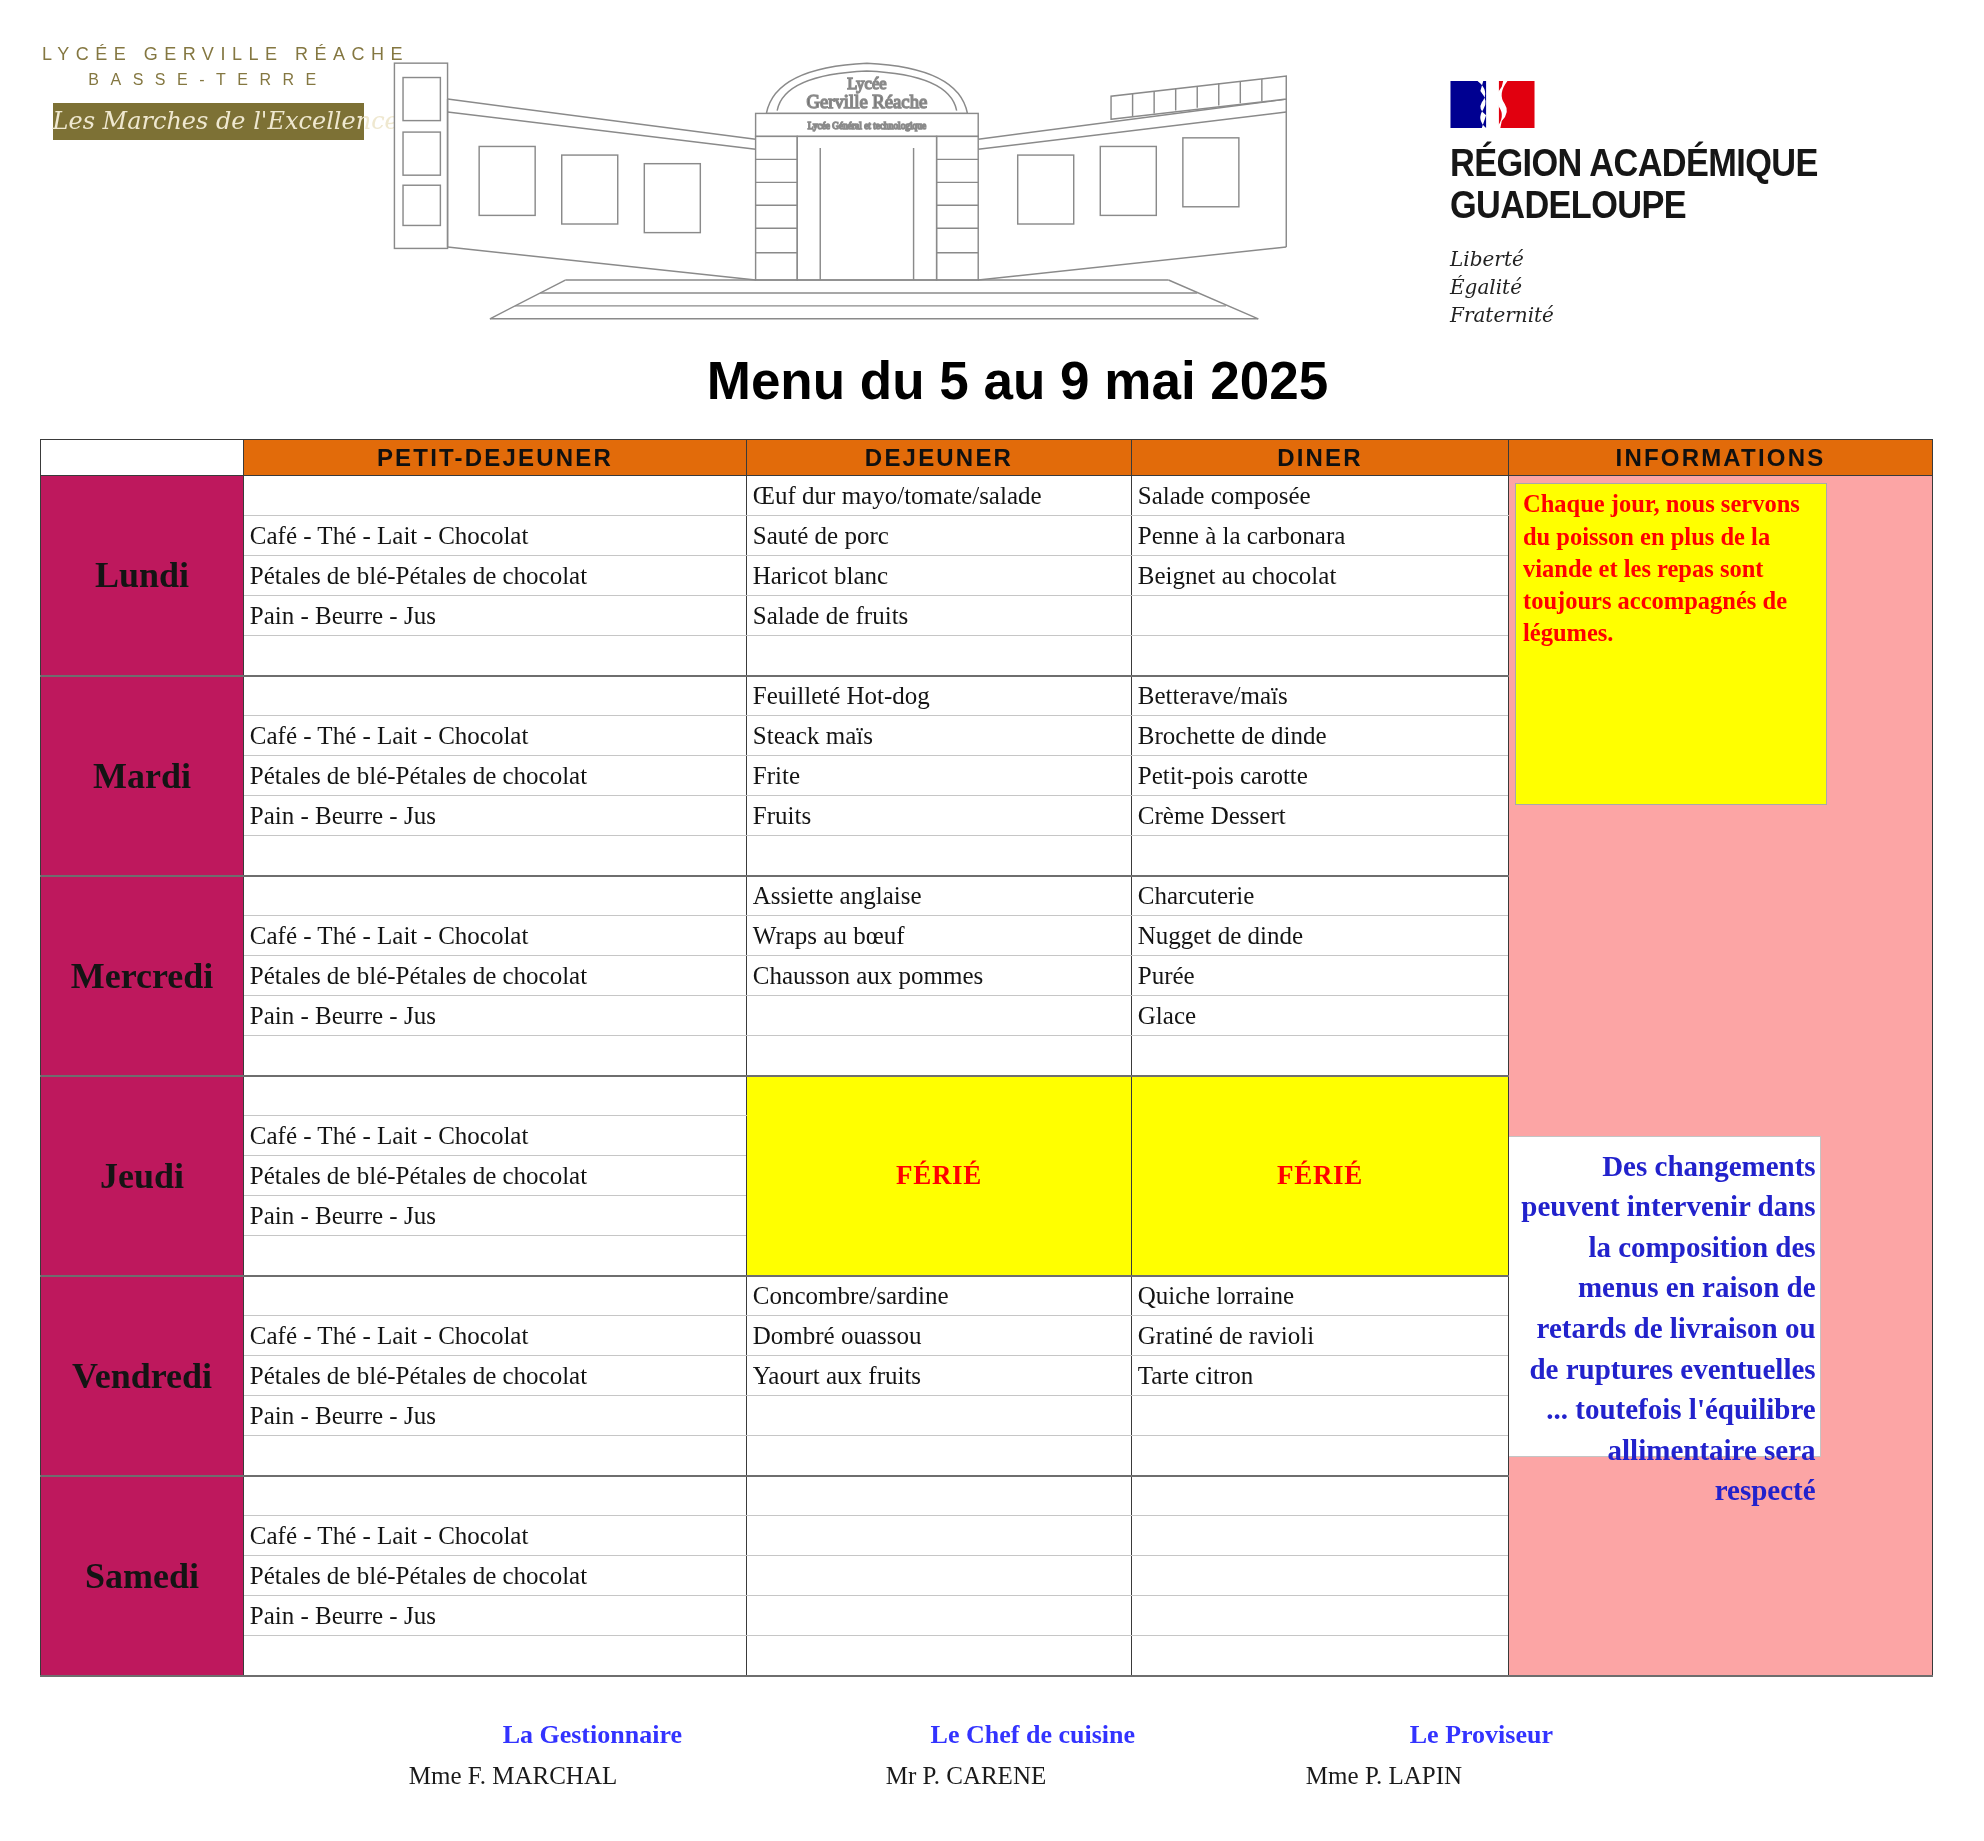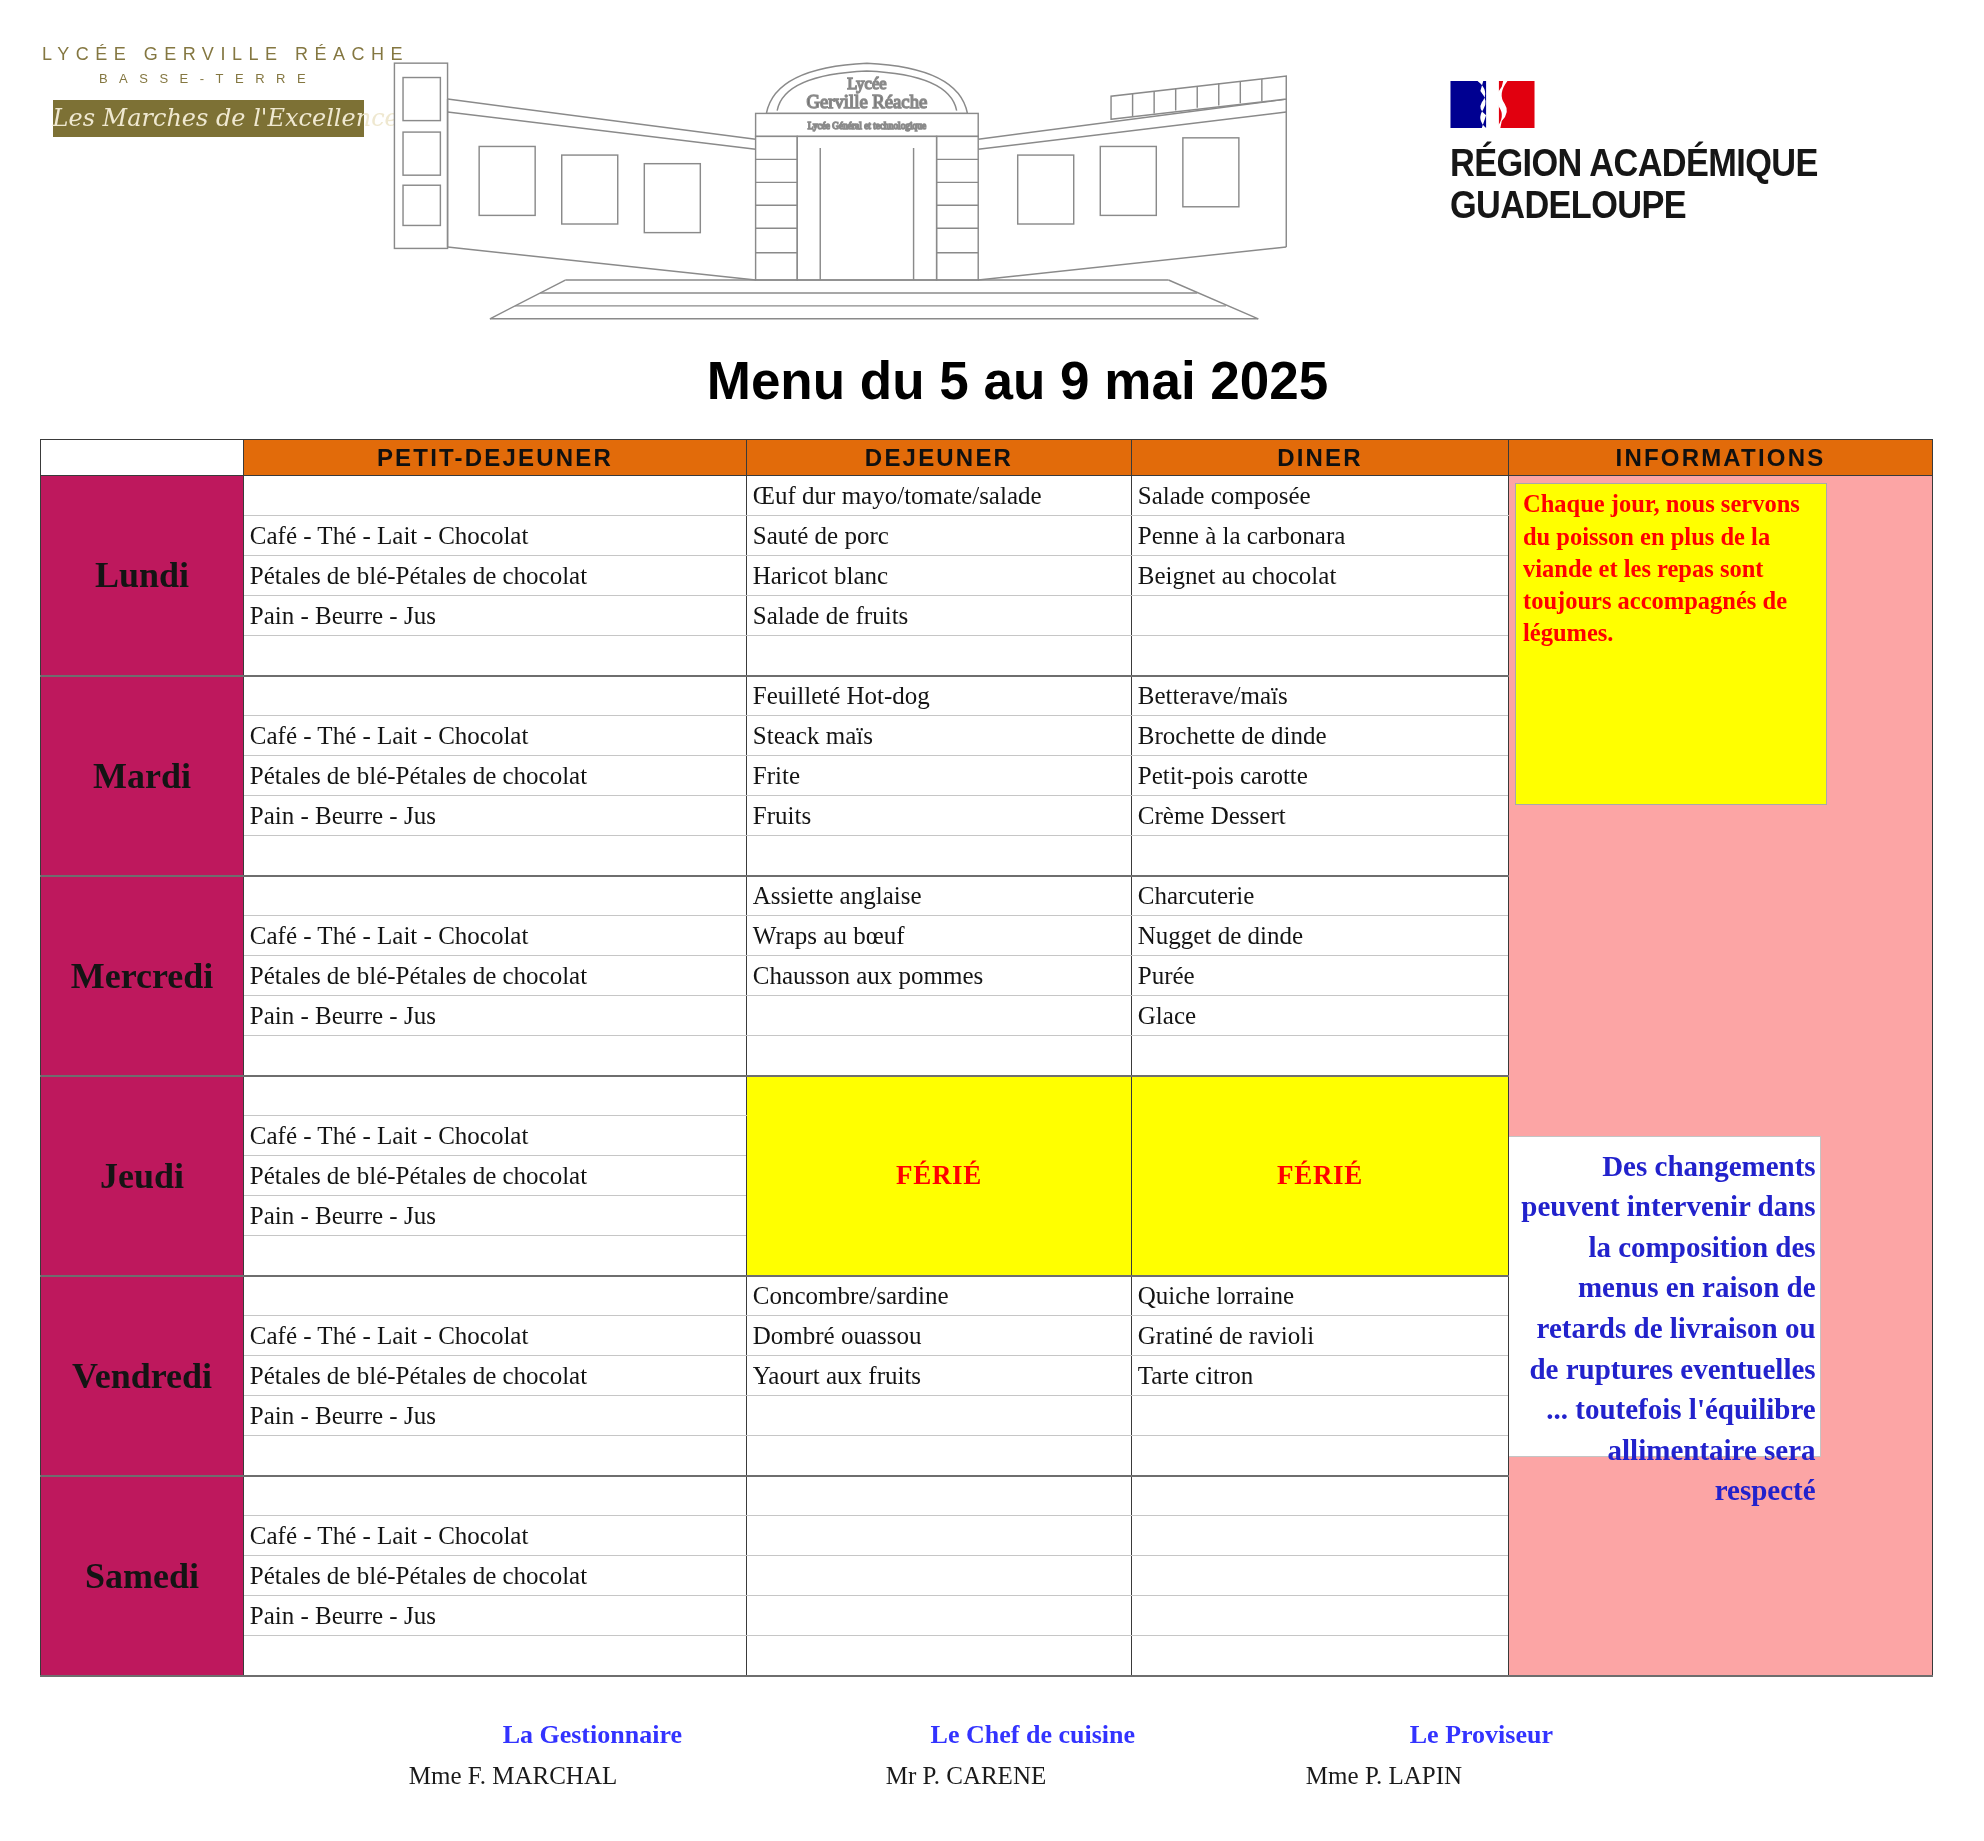--- a/index.html
+++ b/index.html
@@ -6,21 +6,21 @@
   body{
     width:1985px;height:1841px;background:#ffffff;position:relative;
     font-family:"Liberation Serif","DejaVu Serif",serif;color:#141414;
     overflow:hidden;
   }
   
   .lgr{position:absolute;left:42px;top:37px;width:332px;text-align:center;color:#847741;
        font-family:"Liberation Sans","DejaVu Sans",sans-serif;}
   .lgr-acronym{font-size:163px;line-height:.92;font-weight:400;letter-spacing:2.9px;}
   .lgr-name{margin-top:7.2px;font-size:18px;letter-spacing:6.5px;white-space:nowrap;}
-  .lgr-city{margin-top:5.8px;font-size:13px;letter-spacing:11.5px;}
+  .lgr-city{margin-top:5.8px;font-size:16px;letter-spacing:11.5px;}
   .lgr-banner{margin:14.4px auto 0;width:311px;height:37px;line-height:36px;background:#7d7135;
       color:#efe8d0;font-family:"DejaVu Serif",serif;font-style:italic;font-size:24px;white-space:nowrap;}
   .sketch{position:absolute;left:392px;top:33px;}
   .region{position:absolute;left:1450px;top:81px;font-family:"Liberation Sans","DejaVu Sans",sans-serif;}
   .region-name{margin-top:11.5px;font-weight:bold;font-size:39px;line-height:1.1;letter-spacing:-0.7px;
       color:#161616;transform:scaleX(.88);transform-origin:left top;white-space:nowrap;}
   .region-motto{margin-top:17.3px;font-family:"DejaVu Serif",serif;font-style:italic;font-size:20px;
       line-height:1.42;color:#222;}
   
   .page-title{position:absolute;left:0;top:350px;width:2035px;text-align:center;
@@ -115,20 +115,25 @@
   <svg width="85" height="47" viewBox="0 0 118 66">
     <rect x="0" y="0" width="50" height="66" fill="#000091"></rect>
     <rect x="68" y="0" width="50" height="66" fill="#e1000f"></rect>
     <path d="M38 0 Q56 14 44 30 Q38 40 50 48 L44 66 L50 66 Q36 54 46 40 Q54 28 42 14 L46 0 Z" fill="#ffffff"></path>
     <path d="M80 0 Q66 18 76 32 Q84 44 72 56 L70 66 L64 66 Q78 50 68 36 Q60 22 72 8 L74 0 Z" fill="#ffffff"></path>
   </svg>
   <div class="region-name">
     <div>RÉGION ACADÉMIQUE</div>
     <div>GUADELOUPE</div>
   </div>
+  <div class="region-motto">
+    <div>Liberté</div>
+    <div>Égalité</div>
+    <div>Fraternité</div>
+  </div>
 </div>
 
 <div class="page-title">Menu du 5 au 9 mai 2025</div>
 
 <table class="menu">
   <colgroup>
     <col style="width:203px">
       <col style="width:503px">
       <col style="width:385px">
     <col style="width:377px">

